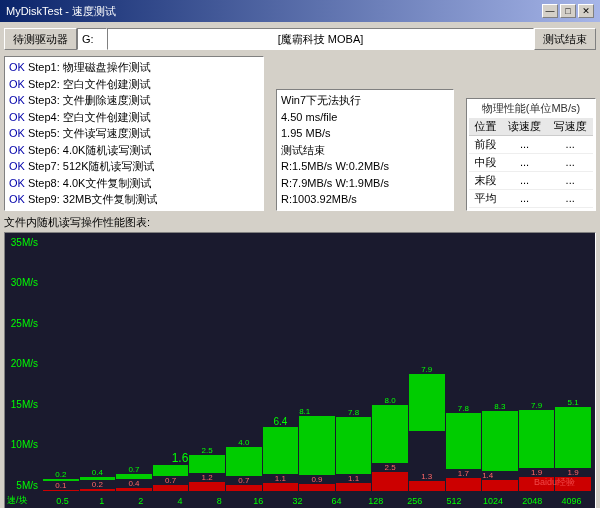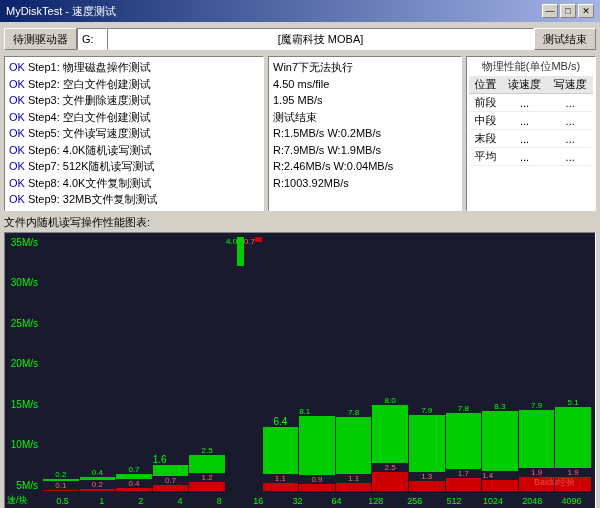--- a/index.html
+++ b/index.html
@@ -72,22 +72,23 @@
     }
     .drive-field {
       width: 30px;
     }
     .label-field {
       flex: 1;
       justify-content: center;
     }
     .top-section {
       display: flex;
-      gap: 4px;
+      gap: 12px;
       margin-bottom: 4px;
+      align-items: flex-end;
     }
     .left-panel {
       border: 1px solid;
       border-color: #808080 #fff #fff #808080;
       background: white;
       padding: 2px 4px;
       width: 260px;
       font-size: 11px;
       line-height: 1.5;
     }
@@ -256,21 +257,20 @@
         <div class="step-line"><span class="ok-text">OK </span>Step9: 32MB文件复制测试</div>
       </div>
 
     <div class="middle-panel" id="middle-panel">
         <div>Win7下无法执行</div>
         <div>4.50 ms/file</div>
         <div>1.95 MB/s</div>
         <div>测试结束</div>
         <div>R:1.5MB/s W:0.2MB/s</div>
         <div>R:7.9MB/s W:1.9MB/s</div>
-        <div>R:2.46MB/s W:0.04MB/s</div>
         <div>R:1003.92MB/s</div>
       </div>
 
     <div class="right-panel">
       <div class="panel-header">物理性能(单位MB/s)</div>
       <table id="perf-table">
           <thead>
             <tr>
               <th>位置</th>
               <th>读速度</th>
@@ -337,36 +337,36 @@
           <div class="bar-group">
             <div style="display: flex; flex-direction: column; align-items: center; height: 100%; justify-content: flex-end; width: 100%;">
               <div style="color: rgb(0, 255, 0); font-size: 8px; text-align: center; width: 100%;">0.7</div>
               <div class="bar-green" style="height: 2%;"></div>
               <div style="color: rgb(255, 102, 102); font-size: 8px; text-align: center; width: 100%;">0.4</div>
               <div class="bar-red" style="height: 0.857143%;"></div>
             </div>
           </div>
           <div class="bar-group">
             <div style="display: flex; flex-direction: column; align-items: center; height: 100%; justify-content: flex-end; width: 100%;">
-              <div style="color: rgb(0, 255, 0); font-size: 10px; text-align: left; width: 100%; margin-top: 11px;">1.6</div>
+              <div style="color: rgb(0, 255, 0); font-size: 12px; text-align: right; width: 100%; margin-top: 11px;">1.6</div>
               <div class="bar-green" style="height: 4.57143%;"></div>
               <div style="color: rgb(255, 102, 102); font-size: 8px; text-align: center; width: 100%;">0.7</div>
               <div class="bar-red" style="height: 2%;"></div>
             </div>
           </div>
           <div class="bar-group">
             <div style="display: flex; flex-direction: column; align-items: center; height: 100%; justify-content: flex-end; width: 100%;">
               <div style="color: rgb(0, 255, 0); font-size: 8px; text-align: center; width: 100%;">2.5</div>
               <div class="bar-green" style="height: 7.14286%;"></div>
               <div style="color: rgb(255, 102, 102); font-size: 8px; text-align: center; width: 100%;">1.2</div>
               <div class="bar-red" style="height: 3.42857%;"></div>
             </div>
           </div>
           <div class="bar-group">
-            <div style="display: flex; flex-direction: row; align-items: flex-start; height: 100%; justify-content: flex-end; width: 100%;">
+            <div style="display: flex; flex-direction: column; align-items: center; height: 100%; justify-content: flex-end; width: 100%;">
               <div style="color: rgb(0, 255, 0); font-size: 8px; text-align: center; width: 100%;">4.0</div>
               <div class="bar-green" style="height: 11.4286%;"></div>
               <div style="color: rgb(255, 102, 102); font-size: 8px; text-align: center; width: 100%;">0.7</div>
               <div class="bar-red" style="height: 2%;"></div>
             </div>
           </div>
           <div class="bar-group">
             <div style="display: flex; flex-direction: column; align-items: center; height: 100%; justify-content: flex-end; width: 100%;">
               <div style="color: rgb(0, 255, 0); font-size: 10px; text-align: center; width: 100%;">6.4</div>
               <div class="bar-green" style="height: 18.2857%;"></div>
@@ -395,21 +395,21 @@
               <div style="color: rgb(0, 255, 0); font-size: 8px; text-align: center; width: 100%;">8.0</div>
               <div class="bar-green" style="height: 22.8571%;"></div>
               <div style="color: rgb(255, 102, 102); font-size: 8px; text-align: center; width: 100%;">2.5</div>
               <div class="bar-red" style="height: 7.14286%;"></div>
             </div>
           </div>
           <div class="bar-group">
             <div style="display: flex; flex-direction: column; align-items: center; height: 100%; justify-content: flex-end; width: 100%;">
               <div style="color: rgb(0, 255, 0); font-size: 8px; text-align: center; width: 100%;">7.9</div>
               <div class="bar-green" style="height: 22.5714%;"></div>
-              <div style="color: rgb(255, 102, 102); font-size: 8px; text-align: center; width: 100%;">1.3</div>
+              <div style="color: rgb(255, 102, 102); font-size: 8px; text-align: center; width: 100%; margin-top: 41px;">1.3</div>
               <div class="bar-red" style="height: 3.71429%;"></div>
             </div>
           </div>
           <div class="bar-group">
             <div style="display: flex; flex-direction: column; align-items: center; height: 100%; justify-content: flex-end; width: 100%;">
               <div style="color: rgb(0, 255, 0); font-size: 8px; text-align: center; width: 100%;">7.8</div>
               <div class="bar-green" style="height: 22.2857%;"></div>
               <div style="color: rgb(255, 102, 102); font-size: 8px; text-align: center; width: 100%;">1.7</div>
               <div class="bar-red" style="height: 4.85714%;"></div>
             </div>

